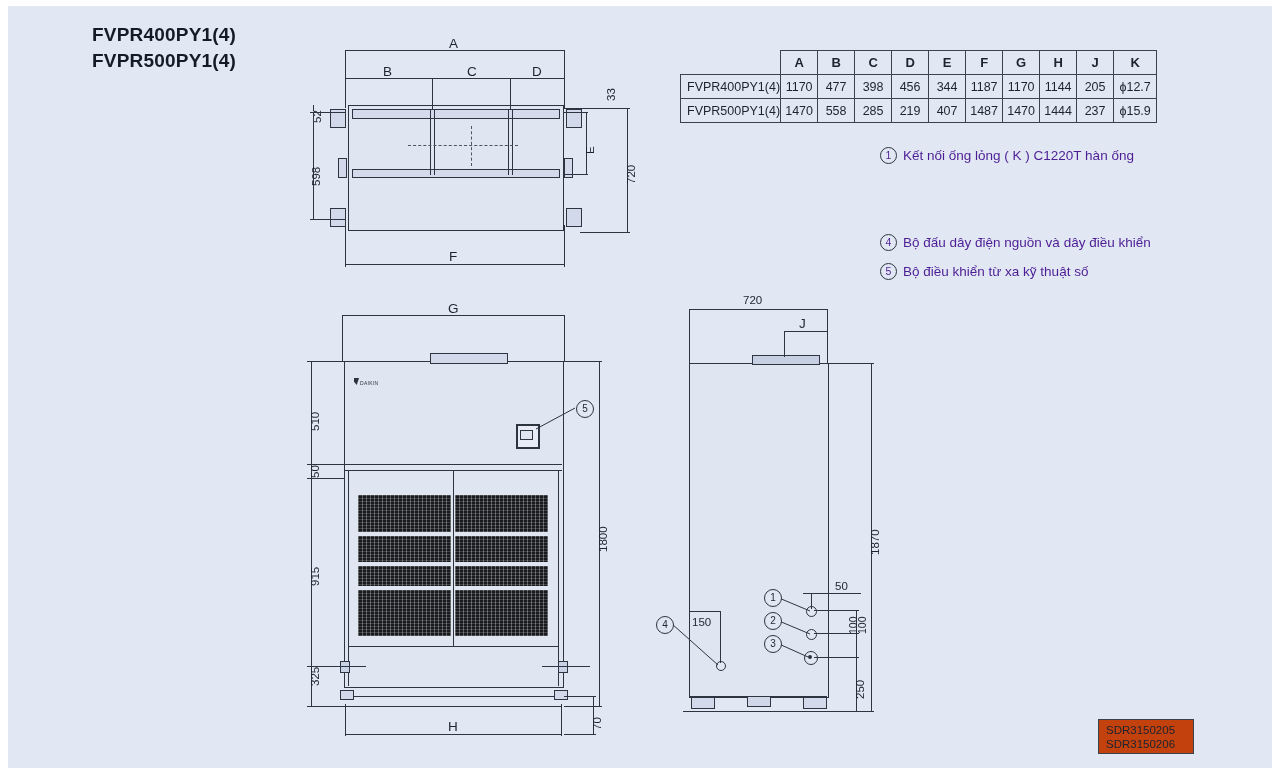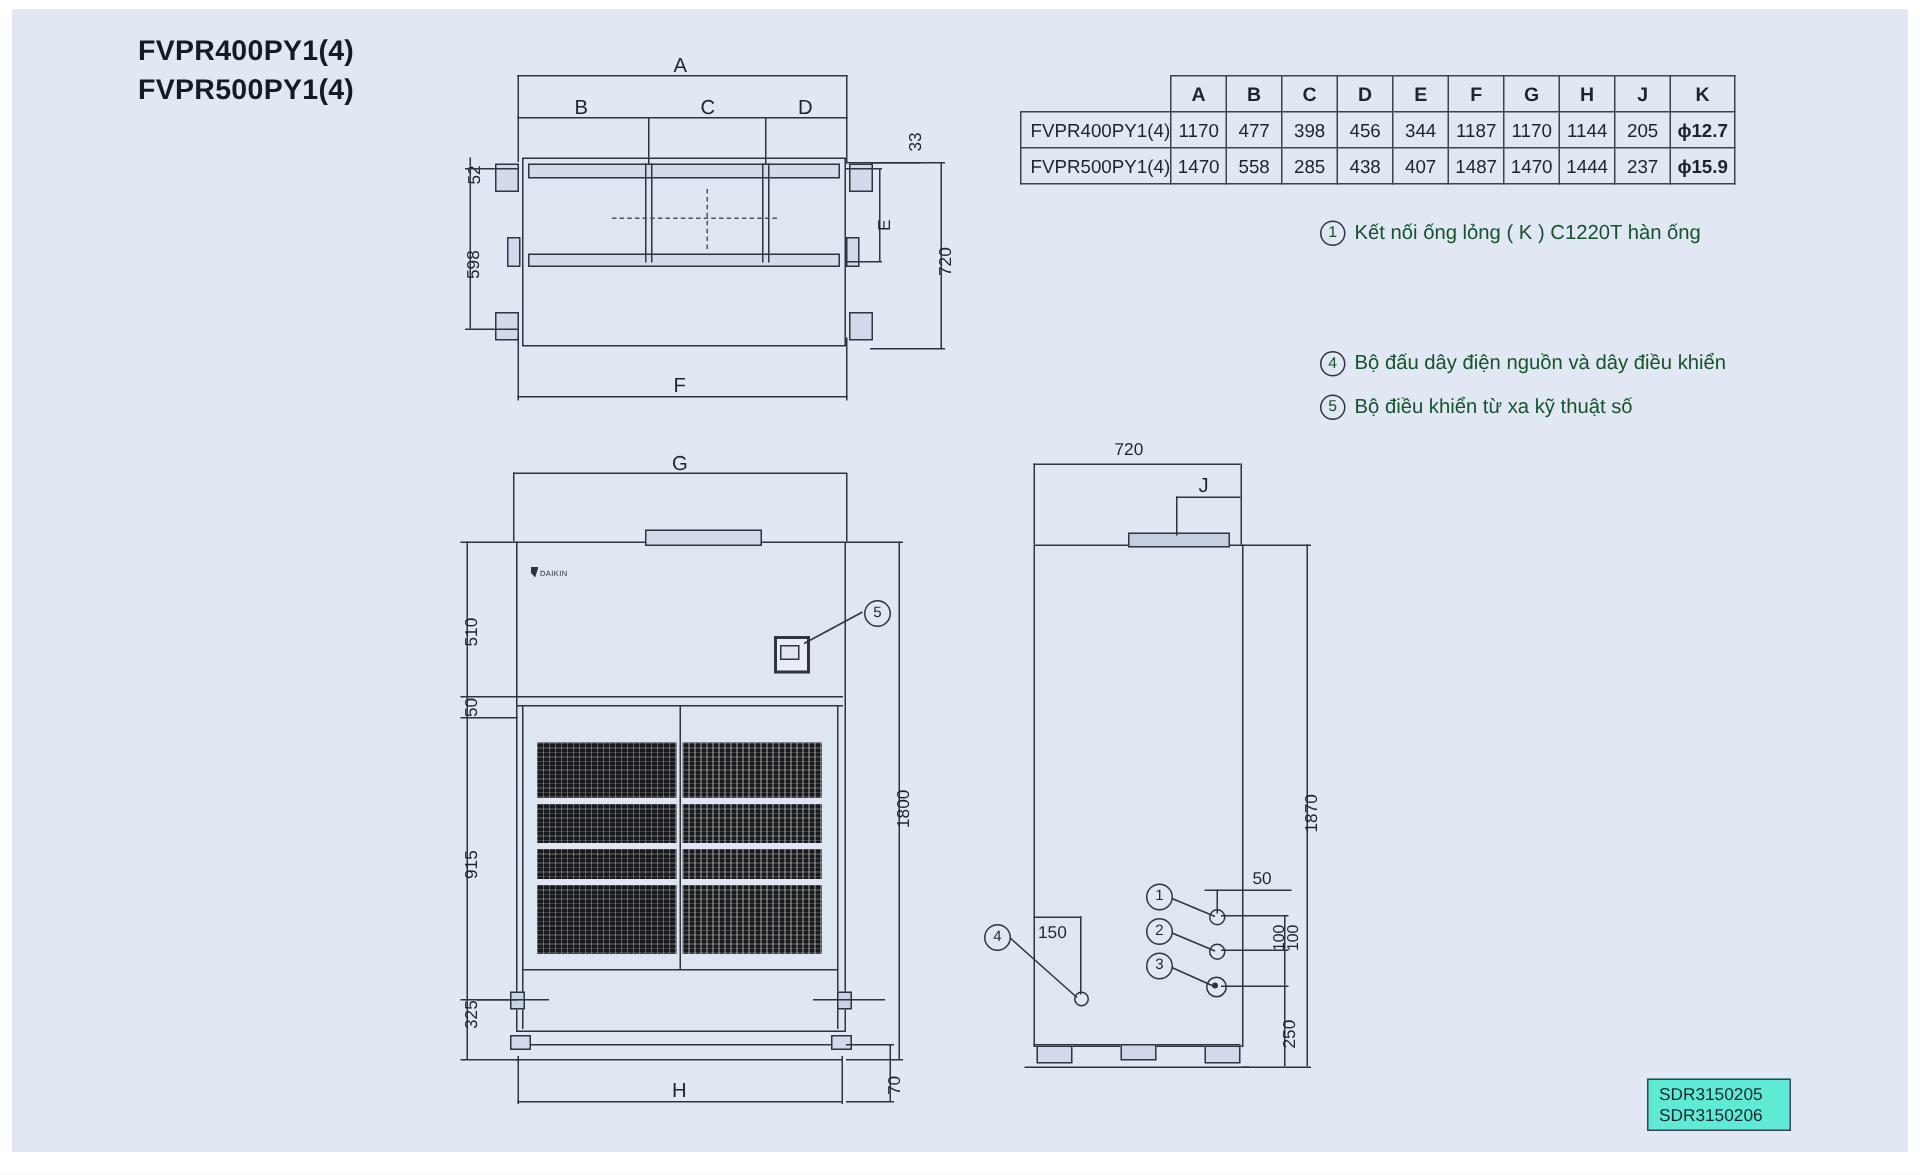--- a/index.html
+++ b/index.html
@@ -11,35 +11,35 @@
   .hl{height:1px;}
   .vl{width:1px;}
   .title{font-size:19px;font-weight:bold;letter-spacing:.2px;color:#141b26;}
   
   #spec{position:absolute;left:672px;top:44px;border-collapse:collapse;font-size:12.5px;color:#1c2430;background:#e1e7f3;}
   #spec td,#spec th{border:1px solid #3a4450;padding:0;text-align:center;height:23px;font-weight:normal;}
   #spec th{font-weight:bold;font-size:13px;}
   #spec .nm{text-align:left;padding-left:6px;width:92px;font-size:12.5px;}
   #spec .blank{border:none;background:transparent;}
   #spec td.v{width:36px;}
-  #spec td.k{width:42px;font-weight:bold;}
+  #spec td.k{width:42px;}
   
-  .lg{position:absolute;font-size:13.5px;color:#14532d;}
+  .lg{position:absolute;font-size:13.5px;color:#4c1d95;}
   .cnum{display:inline-block;width:15px;height:15px;line-height:14px;text-align:center;border:1px solid #2d3540;border-radius:50%;font-size:10.5px;margin-right:6px;vertical-align:1px;}
   
   .bub{position:absolute;width:16px;height:16px;border:1px solid #2d3540;border-radius:50%;font-size:10px;line-height:15px;text-align:center;color:#1c2430;background:#e1e7f3;}
   .dimtxt{font-size:11.5px;}
   .letter{font-size:13.5px;}
   .box{position:absolute;border:1px solid #2d3540;}
   .grille{position:absolute;background:#17191c;
     background-image:
       repeating-linear-gradient(to right,rgba(255,255,255,.30) 0 1px,transparent 1px 4px),
       repeating-linear-gradient(to bottom,rgba(255,255,255,.18) 0 1px,transparent 1px 3px);}
   .logo{position:absolute;font-size:5px;color:#2b3440;letter-spacing:.3px;font-family:"Liberation Sans",sans-serif;}
-  #code{position:absolute;left:1090px;top:713px;width:96px;height:35px;border:1px solid #39434f;background:#5eead4;font-size:11.5px;color:#1c2430;padding:3px 0 0 7px;box-sizing:border-box;line-height:14px;}
+  #code{position:absolute;left:1090px;top:713px;width:96px;height:35px;border:1px solid #39434f;background:#c2410c;font-size:11.5px;color:#1c2430;padding:3px 0 0 7px;box-sizing:border-box;line-height:14px;}
 </style>
 </head>
 <body>
 
 <div id="sheet">
 
   <div class="t title" style="left:84px;top:18px;">FVPR400PY1(4)</div>
   <div class="t title" style="left:84px;top:44px;">FVPR500PY1(4)</div>
 
   <table id="spec">
@@ -68,21 +68,21 @@
       <td class="v">1170</td>
       <td class="v">1144</td>
       <td class="v">205</td>
       <td class="k">ϕ12.7</td>
     </tr>
     <tr>
       <td class="nm">FVPR500PY1(4)</td>
       <td class="v">1470</td>
       <td class="v">558</td>
       <td class="v">285</td>
-      <td class="v">438</td>
+      <td class="v">219</td>
       <td class="v">407</td>
       <td class="v">1487</td>
       <td class="v">1470</td>
       <td class="v">1444</td>
       <td class="v">237</td>
       <td class="k">ϕ15.9</td>
     </tr>
   </tbody>
     </table>
 

